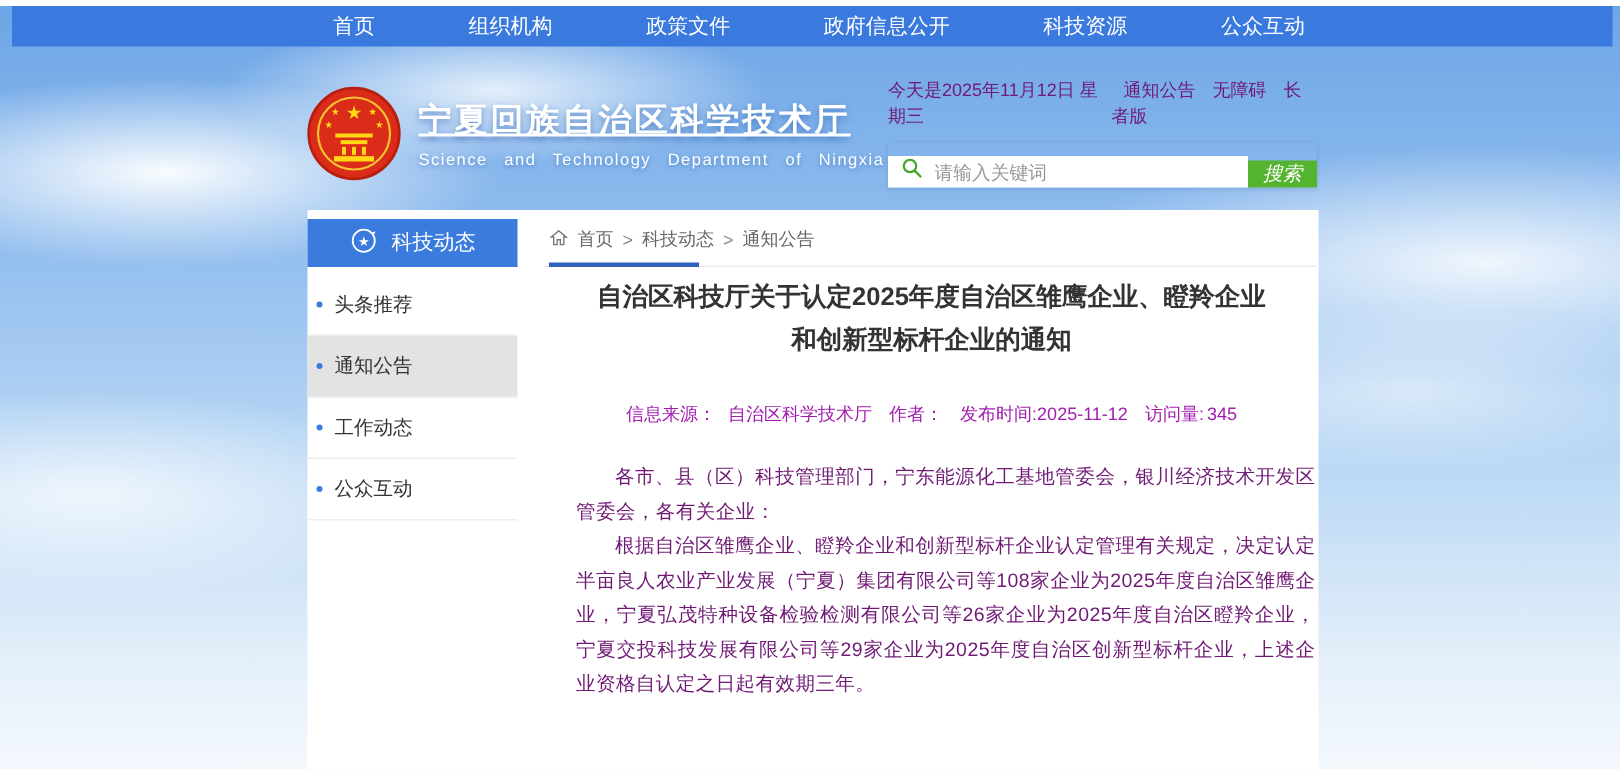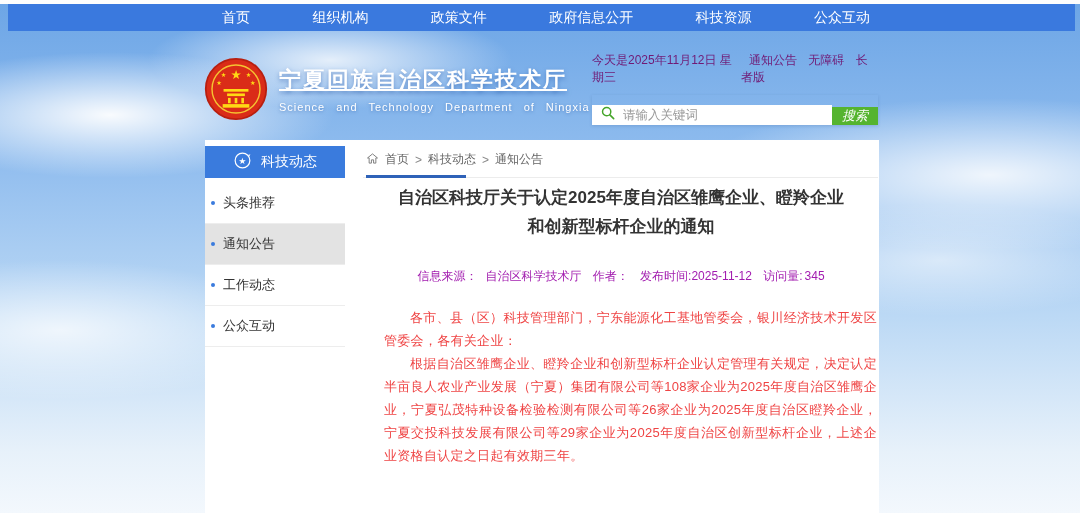--- a/index.html
+++ b/index.html
@@ -59,21 +59,21 @@
   .crumbs svg { margin-right:6px; }
   .crumb { cursor:pointer; }
   .crumb-sep { margin:0 6px; color:#888; }
   .crumb-divider { position:relative; height:3px; margin-right:1px; border-bottom:1px solid #ececec; }
   .crumb-divider .blue { position:absolute; left:3px; top:0; width:100px; height:3px; background:#2f62b8; }
 
   .article-title { text-align:center; font-weight:bold; color:#333; font-size:17px; line-height:29px; margin-top:5px; }
   .meta { text-align:center; font-size:12px; color:#a21caf; margin-top:27px; white-space:nowrap; }
   .meta span { margin:0 4px; }
 
-  .body-text { margin:21px 2px 0 21px; font-size:13px; color:#ef4444; line-height:23px; text-align:justify; letter-spacing:.3px; }
+  .body-text { margin:21px 2px 0 21px; font-size:13px; color:#701a75; line-height:23px; text-align:justify; letter-spacing:.3px; }
   .body-text p { text-indent:2em; }
 </style>
 </head>
 <body>
 
 <div class="top-white"></div>
 
 <div class="topnav">
   <div class="topnav-inner">
     <span class="nav-item">首页</span>

